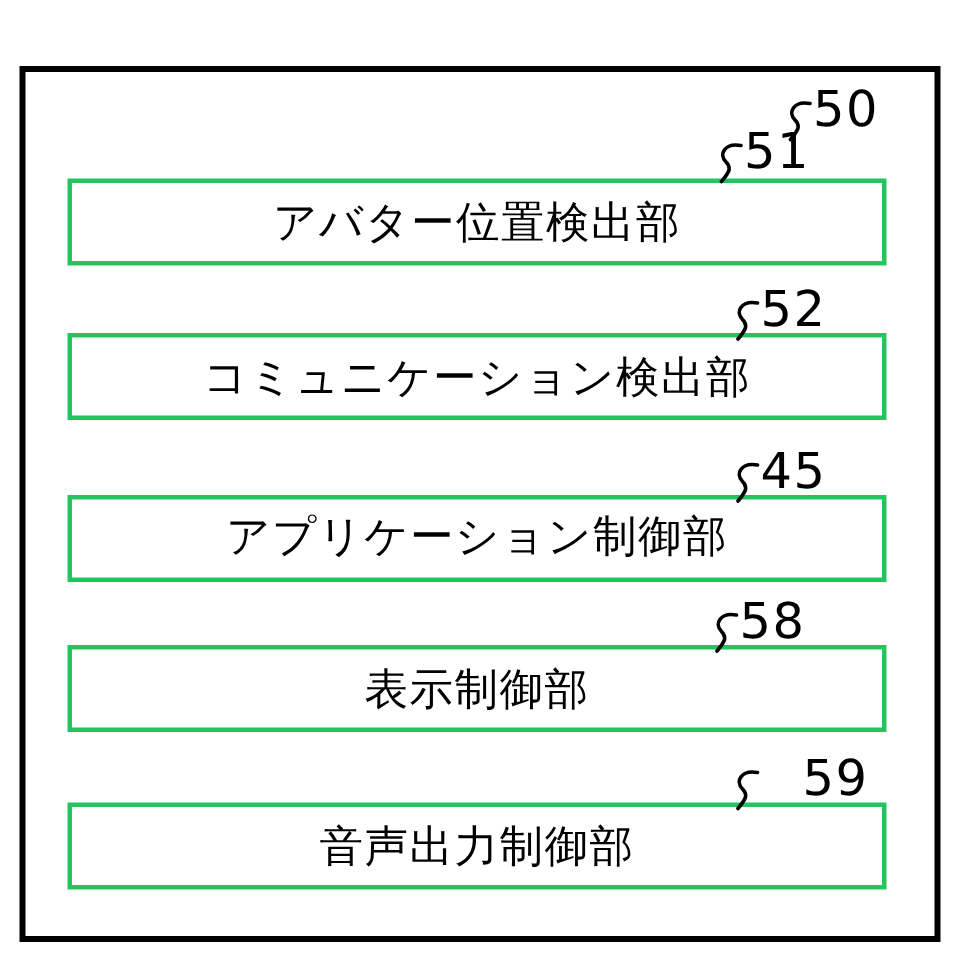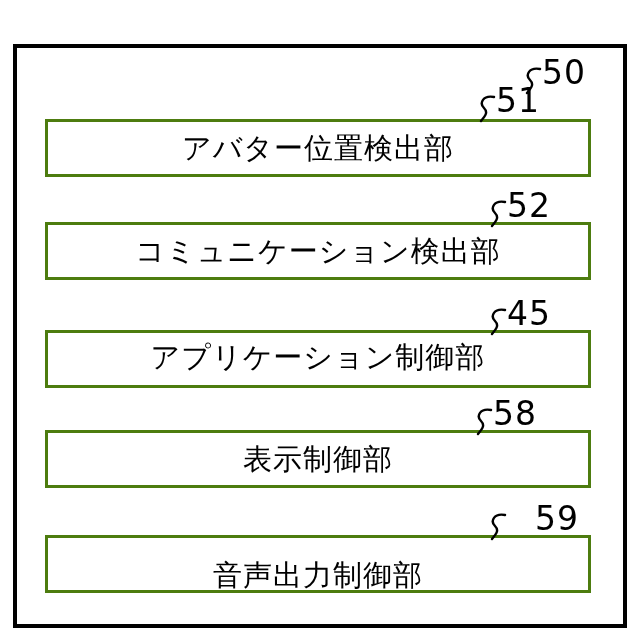--- a/index.html
+++ b/index.html
@@ -19,21 +19,21 @@
     width: 606px;
     height: 576px;
     border: 4px solid #000;
     background: #ffffff;
   }
   .box {
     position: absolute;
     left: 45px;
     width: 540px;
     height: 52px;
-    border: 3px solid #4d7c0f;
+    border: 3px solid #22c55e;
     background: #ffffff;
     display: flex;
     align-items: center;
     justify-content: center;
   }
   .box-label {
     font-size: 29px;
     line-height: 1;
     white-space: nowrap;
     letter-spacing: 1px;
@@ -48,21 +48,21 @@
     font-size: 33px;
     line-height: 1;
     letter-spacing: 1px;
   }
   .lead { margin-top: 11px; display: block; }
   
   .b1 { top: 119px; }
   .b2 { top: 222px; }
   .b3 { top: 330px; font-family: Liberation Mono, monospace; }
   .b4 { top: 430px; }
-  .b5 { top: 535px; align-items: flex-end; }
+  .b5 { top: 535px; }
   
   .r50 { left: 524px; top: 20px; margin-top: 36px; }
   .r51 { left: 478px; top: 84px; }
   .r52 { left: 489px; top: 189px; }
   .r55 { left: 489px; top: 297px; }
   .r58 { left: 475px; top: 397px; }
   .r59 { left: 489px; top: 502px; gap: 28px; }
 </style>
 </head>
 <body>

